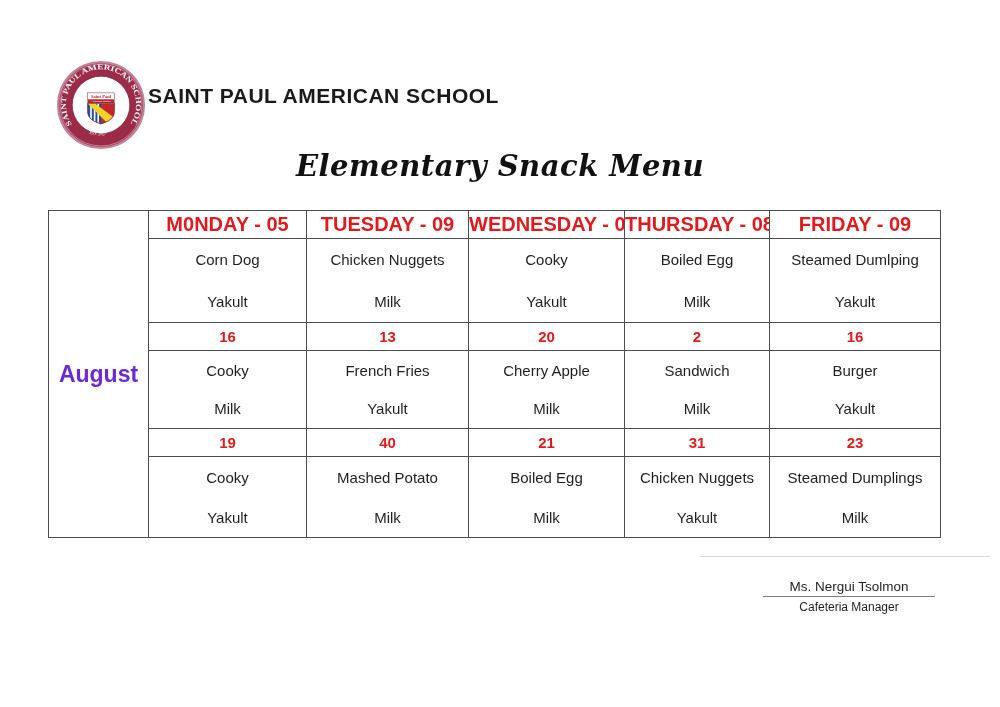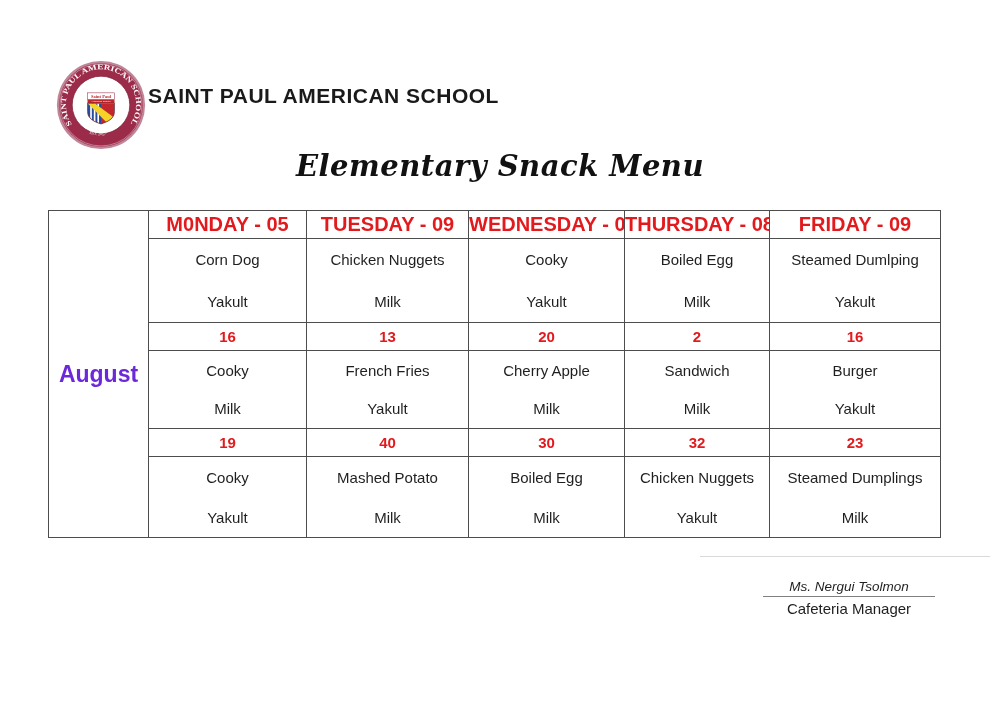--- a/index.html
+++ b/index.html
@@ -47,28 +47,28 @@
   tr.menu-row-1 td.food-cell{height:83px;}
   tr.menu-row-2 td.food-cell{height:77px;}
   tr.menu-row-3 td.food-cell{height:80px;}
 
   
   .sig-faint-line{
     position:absolute;left:700px;top:556px;width:290px;height:1px;background:#d9d9d9;
   }
   .sig-name{
     position:absolute;left:763px;top:579px;width:172px;text-align:center;
-    font-size:13.5px;color:#1f1f1f;white-space:nowrap;font-style:italic;
+    font-size:13.5px;color:#1f1f1f;white-space:nowrap;
   }
   .sig-line{
     position:absolute;left:763px;top:596px;width:172px;height:1px;background:#808080;
   }
   .sig-title{
     position:absolute;left:763px;top:600px;width:172px;text-align:center;
-    font-size:15px;color:#1f1f1f;white-space:nowrap;
+    font-size:12px;color:#1f1f1f;white-space:nowrap;
   }
 </style>
 </head>
 <body>
 
 <div class="page">
 
   <div class="logo">
     <svg viewBox="0 0 100 100" width="90" height="90">
       <circle cx="50" cy="50" r="49" fill="#c08598"></circle>
@@ -198,22 +198,22 @@
             <div class="stack">
           <div>Burger</div>
           <div>Yakult</div>
             </div>
           </td>
       </tr>
 
       <tr class="date-row">
         <td>19</td>
         <td>40</td>
-        <td>30</td>
-        <td>32</td>
+        <td>21</td>
+        <td>31</td>
         <td>23</td>
       </tr>
 
       <tr class="menu-row-3">
         <td class="food-cell">
             <div class="stack">
           <div>Cooky</div>
           <div>Yakult</div>
             </div>
           </td>

